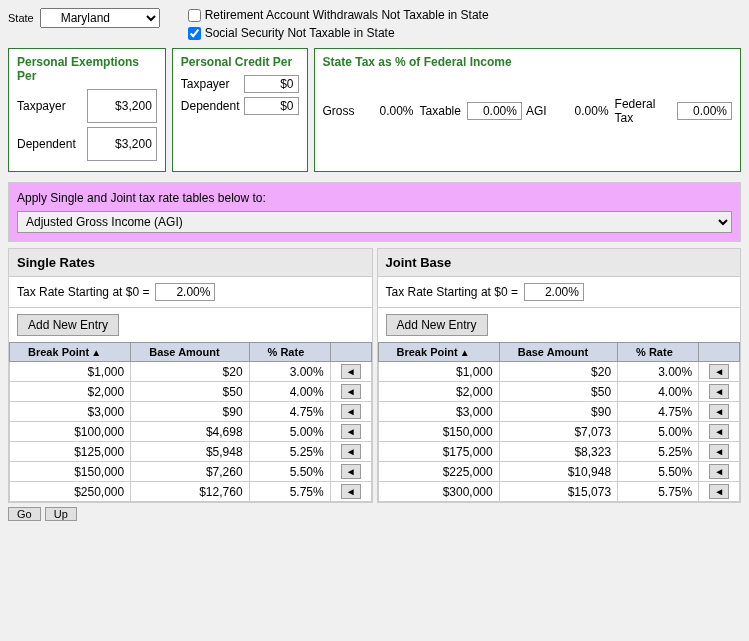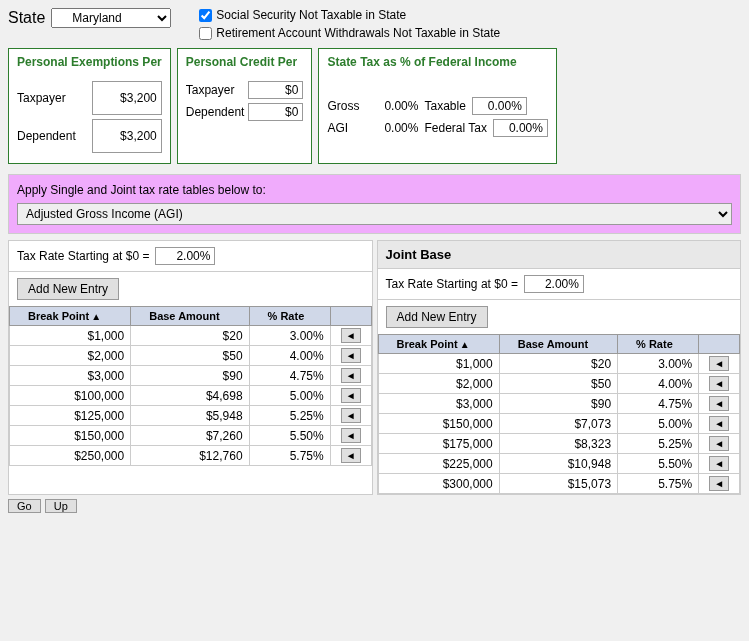--- a/index.html
+++ b/index.html
@@ -3,37 +3,37 @@
   <meta charset="utf-8">
   <style>
     * { box-sizing: border-box; margin: 0; padding: 0; }
     body { font-family: Arial, sans-serif; font-size: 12px; background: #f0f0f0; color: #000; }
 
     .main-container { width: 749px; background: #f0f0f0; padding: 8px; }
 
     
     .top-section { display: flex; align-items: flex-start; gap: 16px; margin-bottom: 8px; }
     .state-row { display: flex; align-items: center; gap: 6px; }
-    .state-label { font-size: 16px; text-align: right; }
+    .state-label { font-size: 11px; text-align: right; }
     .state-select { font-size: 12px; padding: 1px 16px; width: 120px; }
 
     .checkboxes { display: flex; flex-direction: column; gap: 4px; margin-left: 12px; }
     .checkbox-row { display: flex; align-items: center; gap: 4px; font-size: 12px; }
 
     
     .boxes-row { display: flex; gap: 6px; margin-bottom: 10px; }
 
     .box { border: 1px solid #2d7d2d; padding: 6px 8px; background: #fff; }
-    .box-title { color: #2d7d2d; font-weight: bold; font-size: 12px; margin-bottom: 12px; }
+    .box-title { color: #2d7d2d; font-weight: bold; font-size: 12px; margin-bottom: 6px; }
     .box-row { display: flex; align-items: center; justify-content: space-between; gap: 4px; margin-bottom: 4px; }
     .box-label { font-size: 12px; }
     .box-input { width: 70px; border: 1px solid #999; font-size: 12px; padding: 9px 4px; text-align: right; }
     .box-input-sm { width: 55px; border: 1px solid #999; font-size: 12px; padding: 1px 4px; text-align: right; }
 
-    .box-state-tax { display: flex; flex-direction: column; gap: 4px; margin-top: 28px; }
+    .box-state-tax { display: flex; flex-direction: row; gap: 4px; margin-top: 28px; }
     .state-tax-row { display: flex; align-items: center; gap: 6px; }
     .state-tax-label { font-size: 12px; width: 40px; }
     .state-tax-pct { font-size: 12px; width: 45px; text-align: right; }
     .state-tax-label2 { font-size: 12px; }
     .state-tax-input { width: 55px; border: 1px solid #999; font-size: 12px; padding: 1px 4px; text-align: right; }
 
     
     .apply-section { background: #f0abfc; border: 1px solid #ccc; padding: 8px; margin-bottom: 6px; }
     .apply-label { font-size: 12px; margin-bottom: 6px; }
     .apply-select { width: 100%; font-size: 12px; padding: 2px 4px; border: 1px solid #999; }
@@ -73,26 +73,26 @@
 
   <div class="top-section">
     <div class="state-row">
       <span class="state-label">State</span>
       <select class="state-select">
         <option>Maryland</option>
       </select>
     </div>
     <div class="checkboxes">
       <div class="checkbox-row">
+        <input type="checkbox" style="">
+        <span>Retirement Account Withdrawals Not Taxable in State</span>
+      </div>
+      <div class="checkbox-row">
         <input type="checkbox" checked="" style="">
         <span>Social Security Not Taxable in State</span>
-      </div>
-      <div class="checkbox-row">
-        <input type="checkbox" style="">
-        <span>Retirement Account Withdrawals Not Taxable in State</span>
       </div>
     </div>
   </div>
 
   <div class="boxes-row">
 
     <div class="box">
       <div class="box-title">Personal Exemptions Per</div>
       <div class="box-row">
         <span class="box-label">Taxpayer</span>
@@ -141,20 +141,23 @@
     <select class="apply-select">
       <option>Adjusted Gross Income (AGI)</option>
       <option>Gross Income</option>
       <option>Taxable Income</option>
     </select>
   </div>
 
   <div class="tables-row">
 
     <div class="rate-table-section">
+      <div class="rate-table-header">
+        <span class="rate-table-title">Single Rates</span>
+      </div>
       <div class="rate-starting-row">
         <span>Tax Rate Starting at $0 =</span>
         <input class="rate-input" type="text" value="2.00%" style="">
       </div>
       <button class="add-entry-btn">Add New Entry</button>
       <div class="scroll-container">
         <table class="data-table">
           <thead>
             <tr>
               <th>

